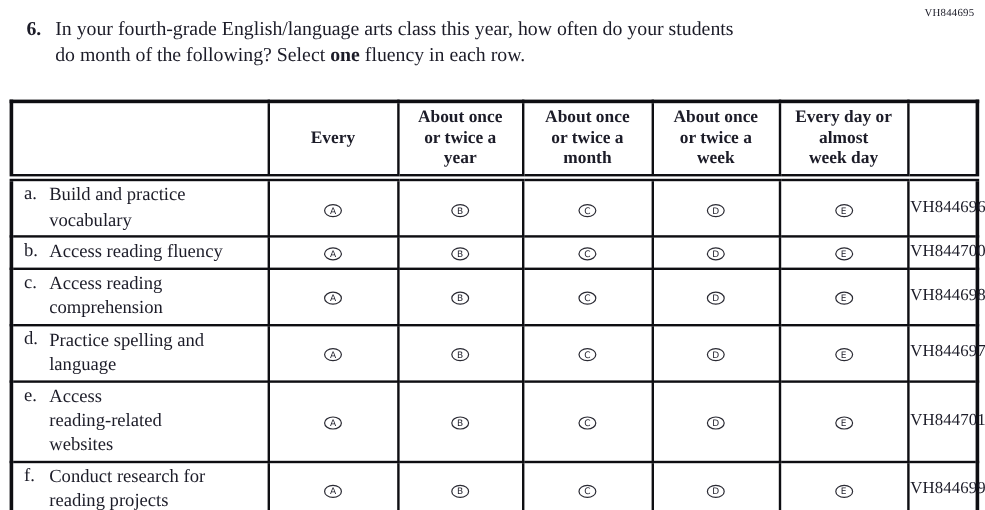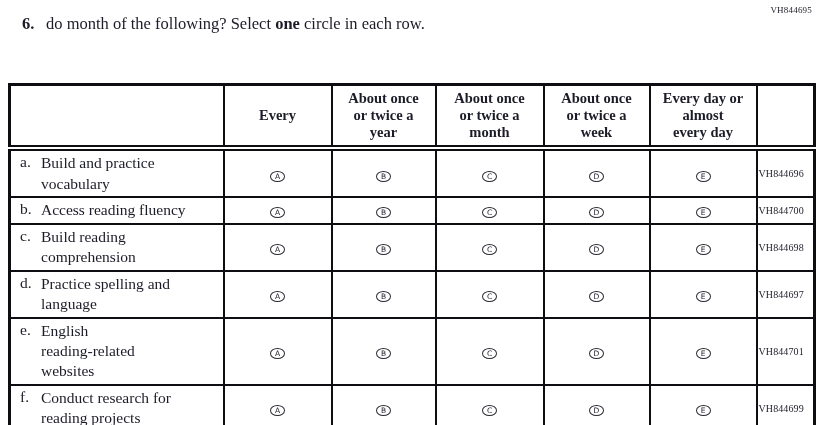--- a/index.html
+++ b/index.html
@@ -72,38 +72,39 @@
     border: 1px solid #2a2a33;
     border-radius: 50%;
     font-size: 7.5px;
     line-height: 10px;
     text-align: center;
     font-family: "DejaVu Sans", sans-serif;
     color: #1c1c28;
     cursor: pointer;
   }
   .code-cell {
-    text-align: left;
+    text-align: center;
     vertical-align: middle;
-    font-size: 10px;
+    font-size: 14px;
     padding: 0 1px;
     letter-spacing: 0.1px;
   }
 </style>
 </head>
 <body>
 
 <div class="page">
 
   <div class="vcode-top">VH844695</div>
 
   <div class="question">
     <div class="qnum">6.</div>
     <div class="qtext">
-      <div><span>do month of the following? Select </span><span class="bold">one</span><span> circle in each row.</span></div>
+      <div>In your fourth-grade English/language arts class this year, how often do your students</div>
+      <div><span>do month of the following? Select </span><span class="bold">one</span><span> fluency in each row.</span></div>
     </div>
   </div>
 
   <table class="survey">
     <colgroup>
       <col style="width:214px">
         <col style="width:108px">
         <col style="width:104px">
       <col style="width:108px">
         <col style="width:106px">
@@ -118,21 +119,21 @@
 or twice a
 year</th>
         <th>About once
 or twice a
 month</th>
         <th>About once
 or twice a
 week</th>
         <th>Every day or
 almost
-every day</th>
+week day</th>
         <th></th>
       </tr>
     </thead>
     <tbody>
       <tr style="height:44px">
         <td class="label-cell">
           <div class="rowlab">
               <span class="prefix">a.</span>
               <span class="lab">Build and practice
 vocabulary</span>
@@ -156,21 +157,21 @@
         <td class="opt"><span class="circle">B</span></td>
         <td class="opt"><span class="circle">C</span></td>
         <td class="opt"><span class="circle">D</span></td>
         <td class="opt"><span class="circle">E</span></td>
         <td class="code-cell">VH844700</td>
       </tr>
       <tr style="height:42px">
         <td class="label-cell">
           <div class="rowlab">
               <span class="prefix">c.</span>
-              <span class="lab">Build reading
+              <span class="lab">Access reading
 comprehension</span>
             </div>
         </td>
         <td class="opt"><span class="circle">A</span></td>
         <td class="opt"><span class="circle">B</span></td>
         <td class="opt"><span class="circle">C</span></td>
         <td class="opt"><span class="circle">D</span></td>
         <td class="opt"><span class="circle">E</span></td>
         <td class="code-cell">VH844698</td>
       </tr>
@@ -186,21 +187,21 @@
         <td class="opt"><span class="circle">B</span></td>
         <td class="opt"><span class="circle">C</span></td>
         <td class="opt"><span class="circle">D</span></td>
         <td class="opt"><span class="circle">E</span></td>
         <td class="code-cell">VH844697</td>
       </tr>
       <tr style="height:64px">
         <td class="label-cell">
           <div class="rowlab">
               <span class="prefix">e.</span>
-              <span class="lab">English
+              <span class="lab">Access
 reading-related
 websites</span>
             </div>
         </td>
         <td class="opt"><span class="circle">A</span></td>
         <td class="opt"><span class="circle">B</span></td>
         <td class="opt"><span class="circle">C</span></td>
         <td class="opt"><span class="circle">D</span></td>
         <td class="opt"><span class="circle">E</span></td>
         <td class="code-cell">VH844701</td>

